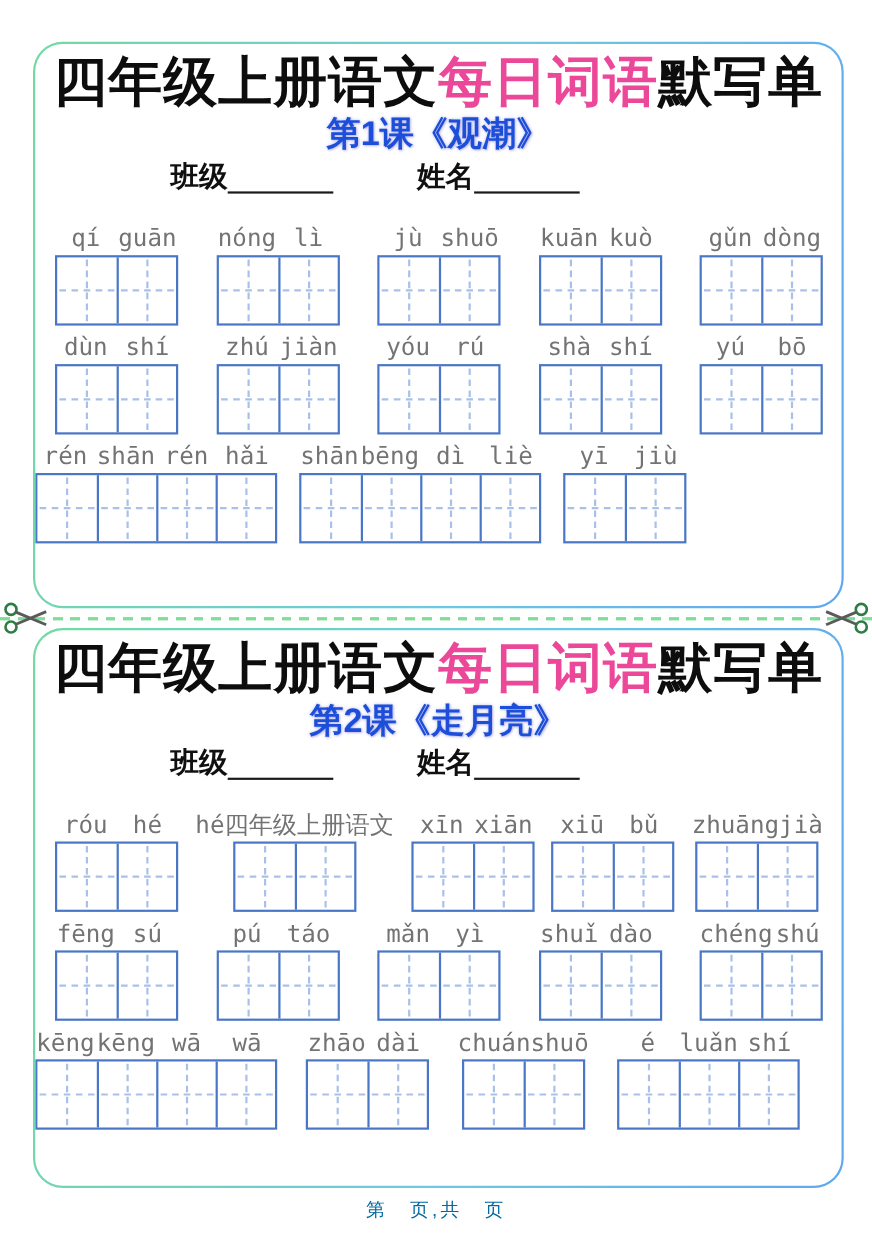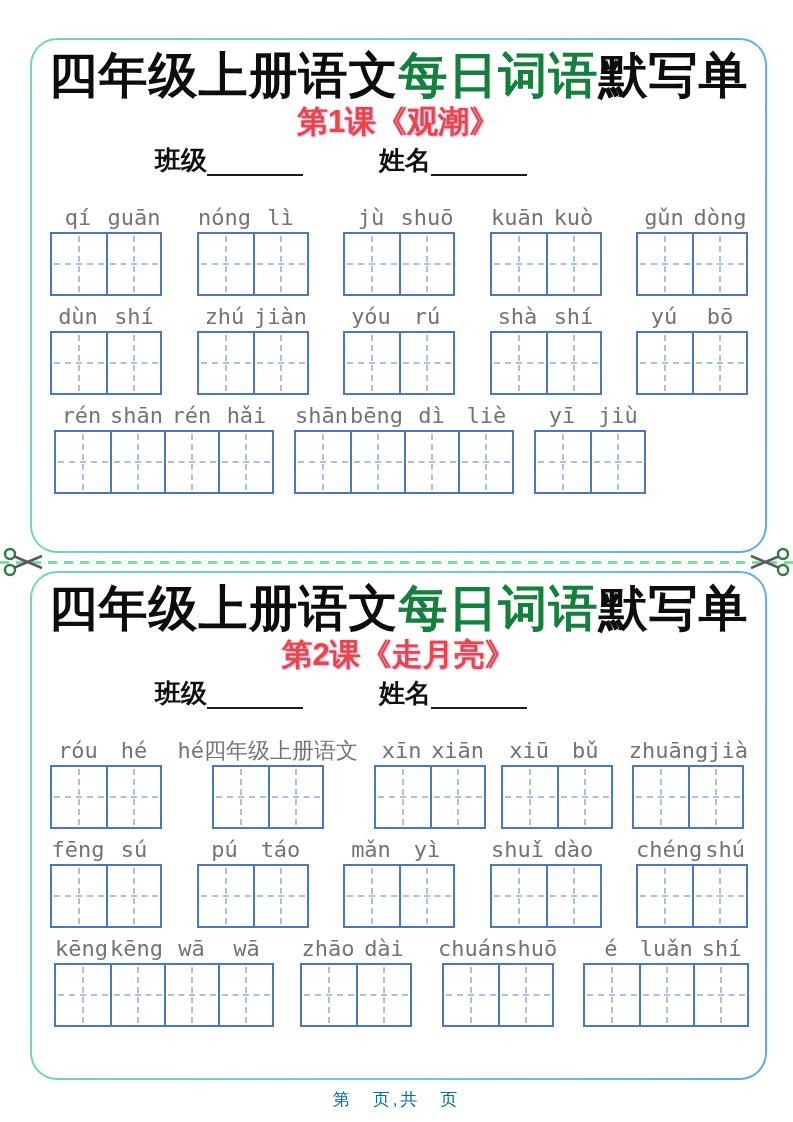--- a/index.html
+++ b/index.html
@@ -33,27 +33,27 @@
   .title {
     margin-top: 8px;
     text-align: center;
     font-size: 49px;
     line-height: 1.12;
     font-weight: 900;
     color: #0d0d0d;
     letter-spacing: 1px;
     white-space: nowrap;
   }
-  .title .red { color: #15803d; }
+  .title .red { color: #ec4899; }
   .subtitle {
     text-align: center;
     font-size: 31px;
     line-height: 34px;
     font-weight: 700;
-    color: #ef4444;
+    color: #1d4ed8;
     text-shadow: 0 0 3px rgba(130,150,235,0.55), 1px 1px 2px rgba(160,130,225,0.45);
     margin-top: 2px;
   }
   .meta {
     margin-top: 5px;
     margin-left: 123px;
     font-size: 26px;
     line-height: 32px;
     color: #101010;
     font-weight: 600;
@@ -63,21 +63,21 @@
     display: inline-block;
     width: 96px; height: 30px;
     border-bottom: 2.5px solid #1a1a1a;
     vertical-align: bottom;
   }
 
   
   .rows { margin-top: 28px; }
   .word-row { display: flex; margin-bottom: 7px; }
   .word-row.spread { justify-content: space-between; padding: 0 17px 0 18px; }
-  .word-row.left   { justify-content: flex-start;  padding-left: 22px; }
+  .word-row.left   { justify-content: flex-start;  }
   .word-group { display: flex; flex-direction: column; align-items: center; }
   .pinyin {
     display: flex;
     width: 100%;
     font-family: "DejaVu Sans Mono", monospace;
     font-size: 22px;
     line-height: 28px;
     color: #737373;
   }
   .pinyin span { flex: 1 1 0; text-align: center; white-space: nowrap; }

